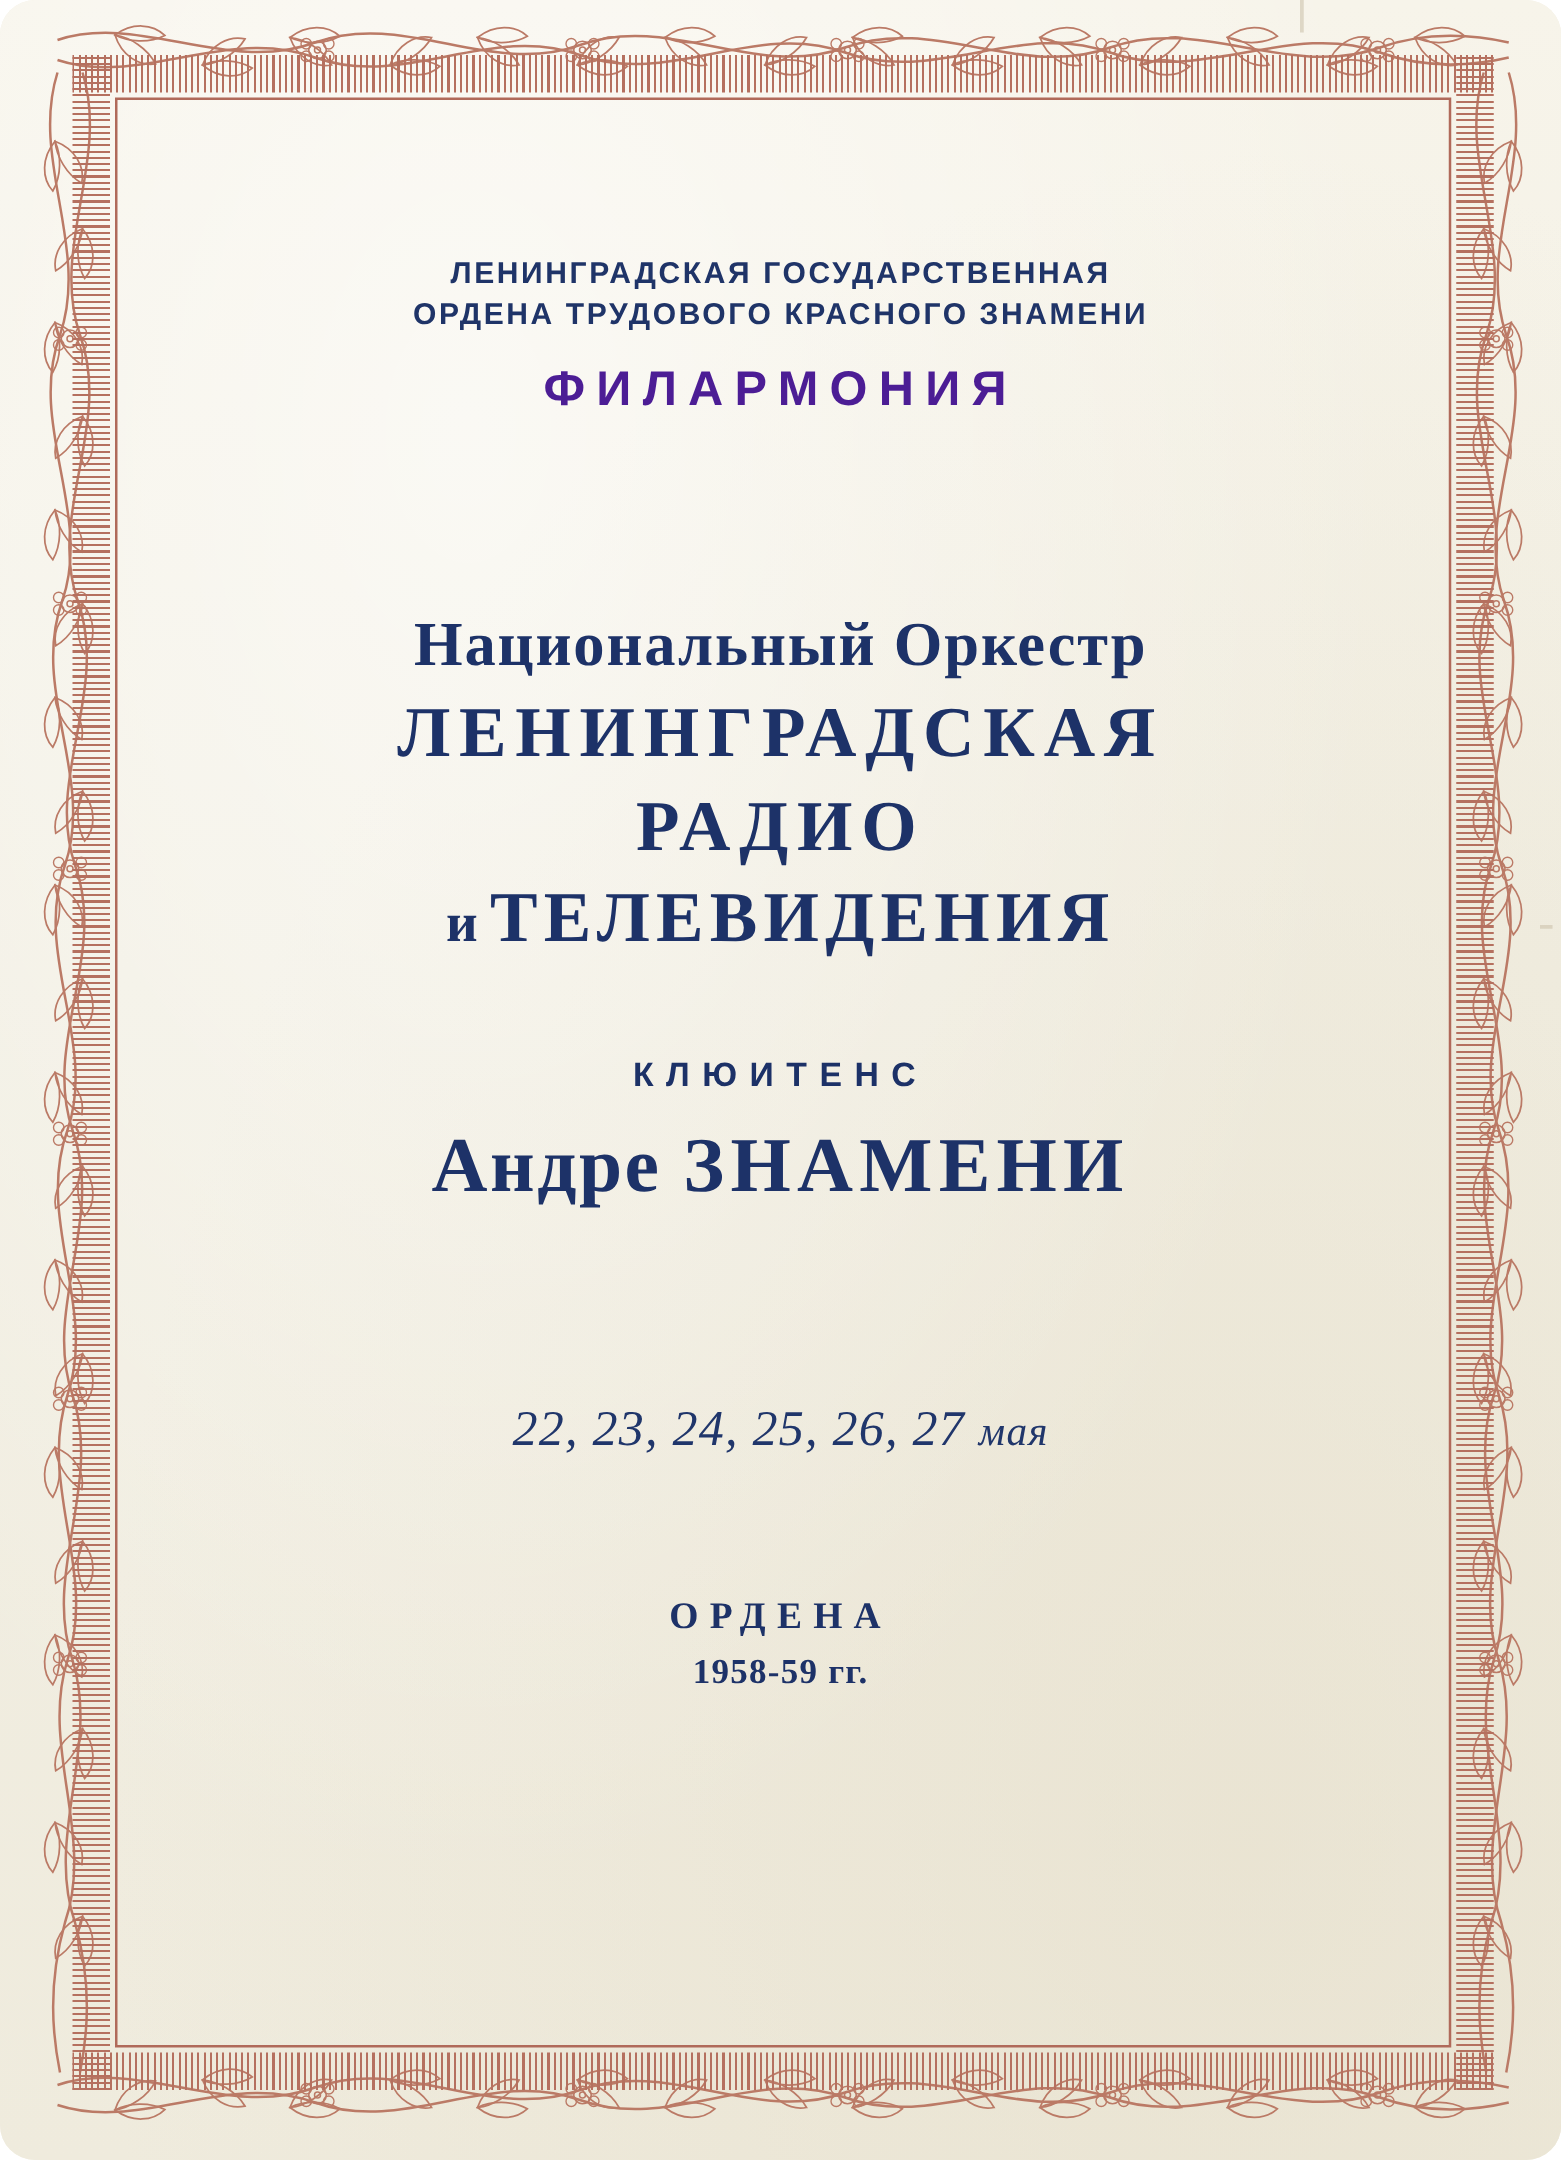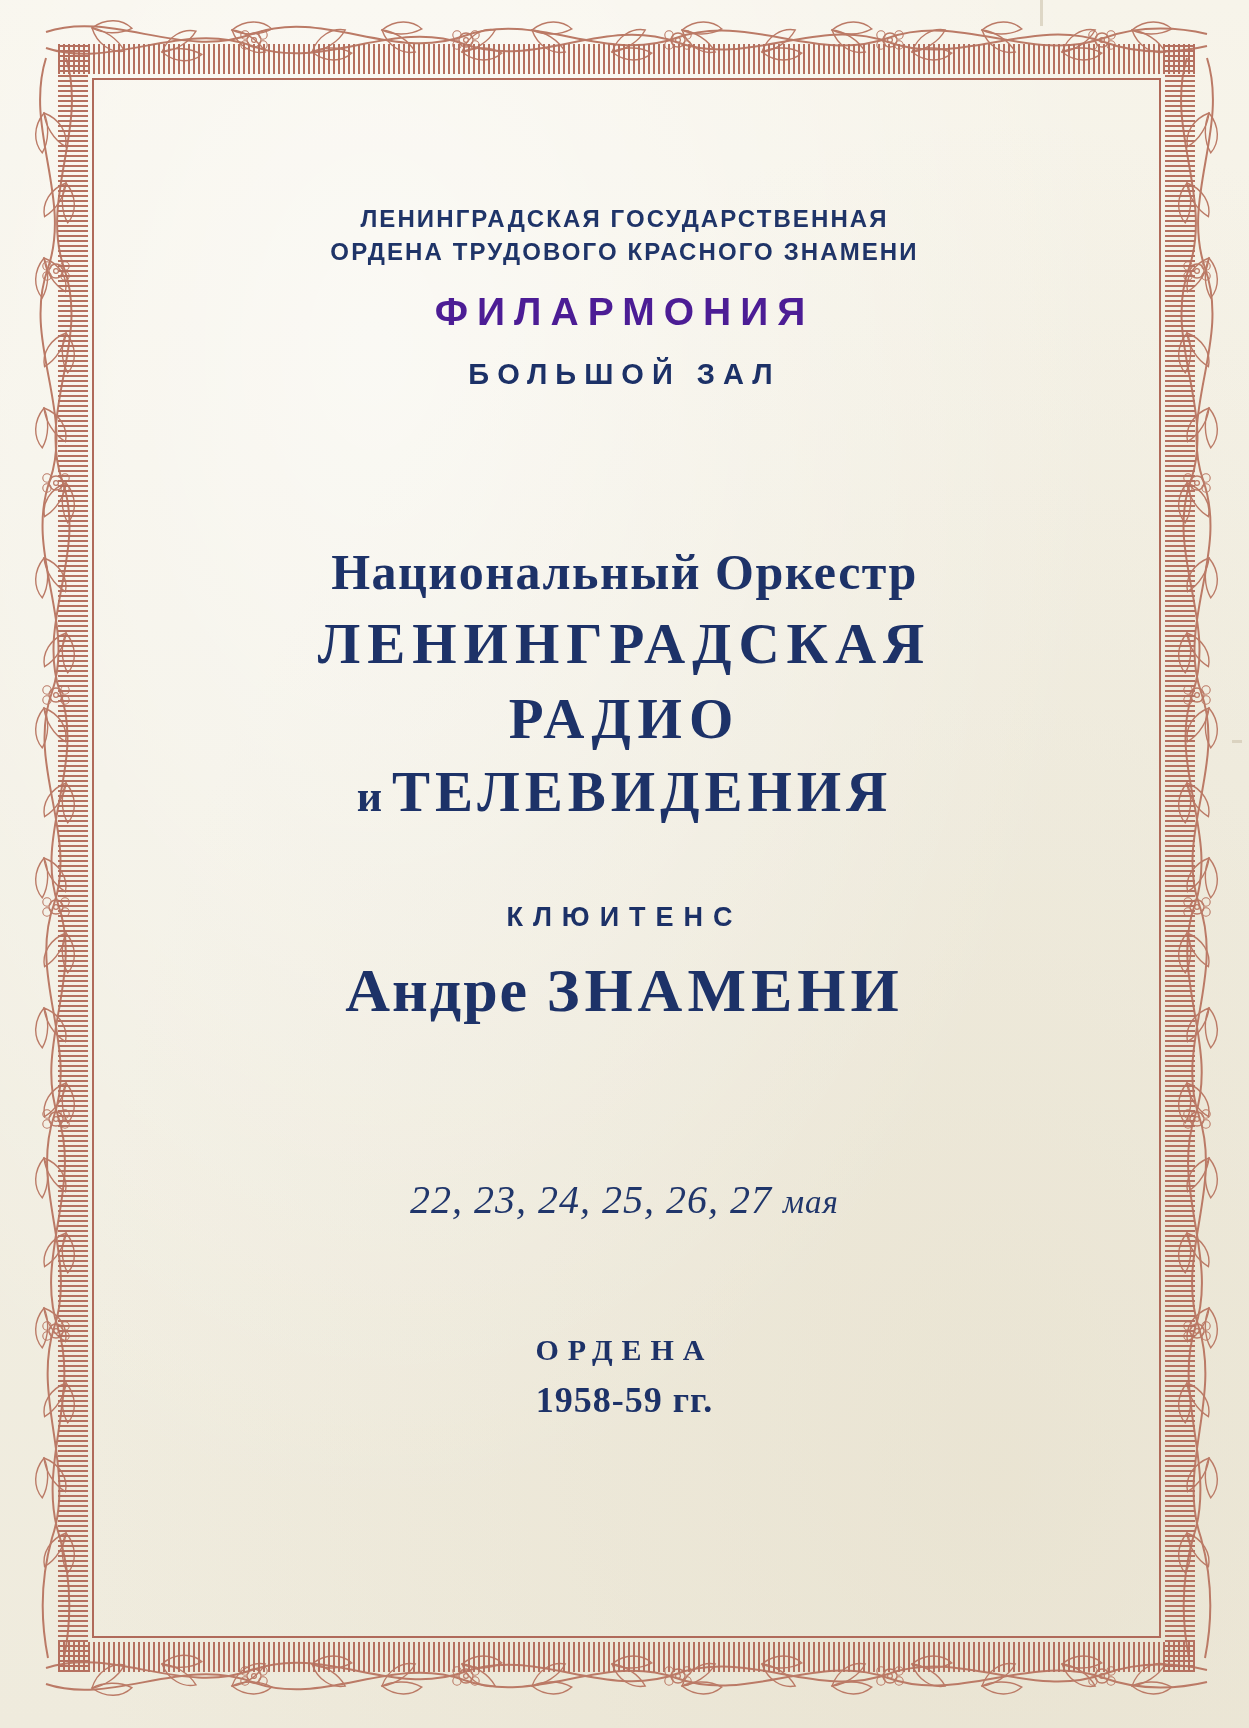--- a/index.html
+++ b/index.html
@@ -9,20 +9,21 @@
   }
   body {
     font-family: "Liberation Serif", serif;
   }
   .page {
     position: relative;
     width: 1249px;
     height: 1728px;
     background: #f4f1e6;
     overflow: hidden;
+    border-radius: 28px;
   }
   
   .paper-tint {
     position: absolute;
     inset: 0;
     background:
       radial-gradient(ellipse at 30% 20%, rgba(255,255,255,0.55), rgba(255,255,255,0) 60%),
       radial-gradient(ellipse at 80% 85%, rgba(226,218,196,0.45), rgba(255,255,255,0) 65%),
       linear-gradient(180deg, #f7f4ea 0%, #f2efe3 45%, #efebdd 100%);
     pointer-events: none;
@@ -184,21 +185,21 @@
     font-family: "Liberation Serif", serif;
     font-weight: 700;
     font-size: 30px;
     letter-spacing: 9px;
     margin-top: 110px;
     color: #1d3268;
   }
   .season-years {
     font-family: "Liberation Serif", serif;
     font-weight: 700;
-    font-size: 36px;
+    font-size: 28px;
     letter-spacing: 1px;
     margin-top: 12px;
     color: #1d3268;
   }
   .edge-mark {
     position: absolute;
     background: #cbbfa8;
     opacity: .55;
   }
 </style>
@@ -366,21 +367,20 @@
     <div class="hatch-right"></div>
 
     <div class="rule-inner"></div>
   </div>
 
   <div class="content">
 
     <div class="head-line1">ЛЕНИНГРАДСКАЯ ГОСУДАРСТВЕННАЯ</div>
     <div class="head-line2">ОРДЕНА ТРУДОВОГО КРАСНОГО ЗНАМЕНИ</div>
     <div class="head-phil">ФИЛАРМОНИЯ</div>
-    <div class="head-hall">БОЛЬШОЙ ЗАЛ</div>
 
     <div class="orch-1">Национальный Оркестр</div>
     <div class="orch-2">ЛЕНИНГРАДСКАЯ</div>
     <div class="orch-3">РАДИО</div>
     <div class="orch-4">
       <span class="small-i">и</span><span>ТЕЛЕВИДЕНИЯ</span>
     </div>
 
     <div class="cond-label">КЛЮИТЕНС</div>
     <div class="cond-name">

